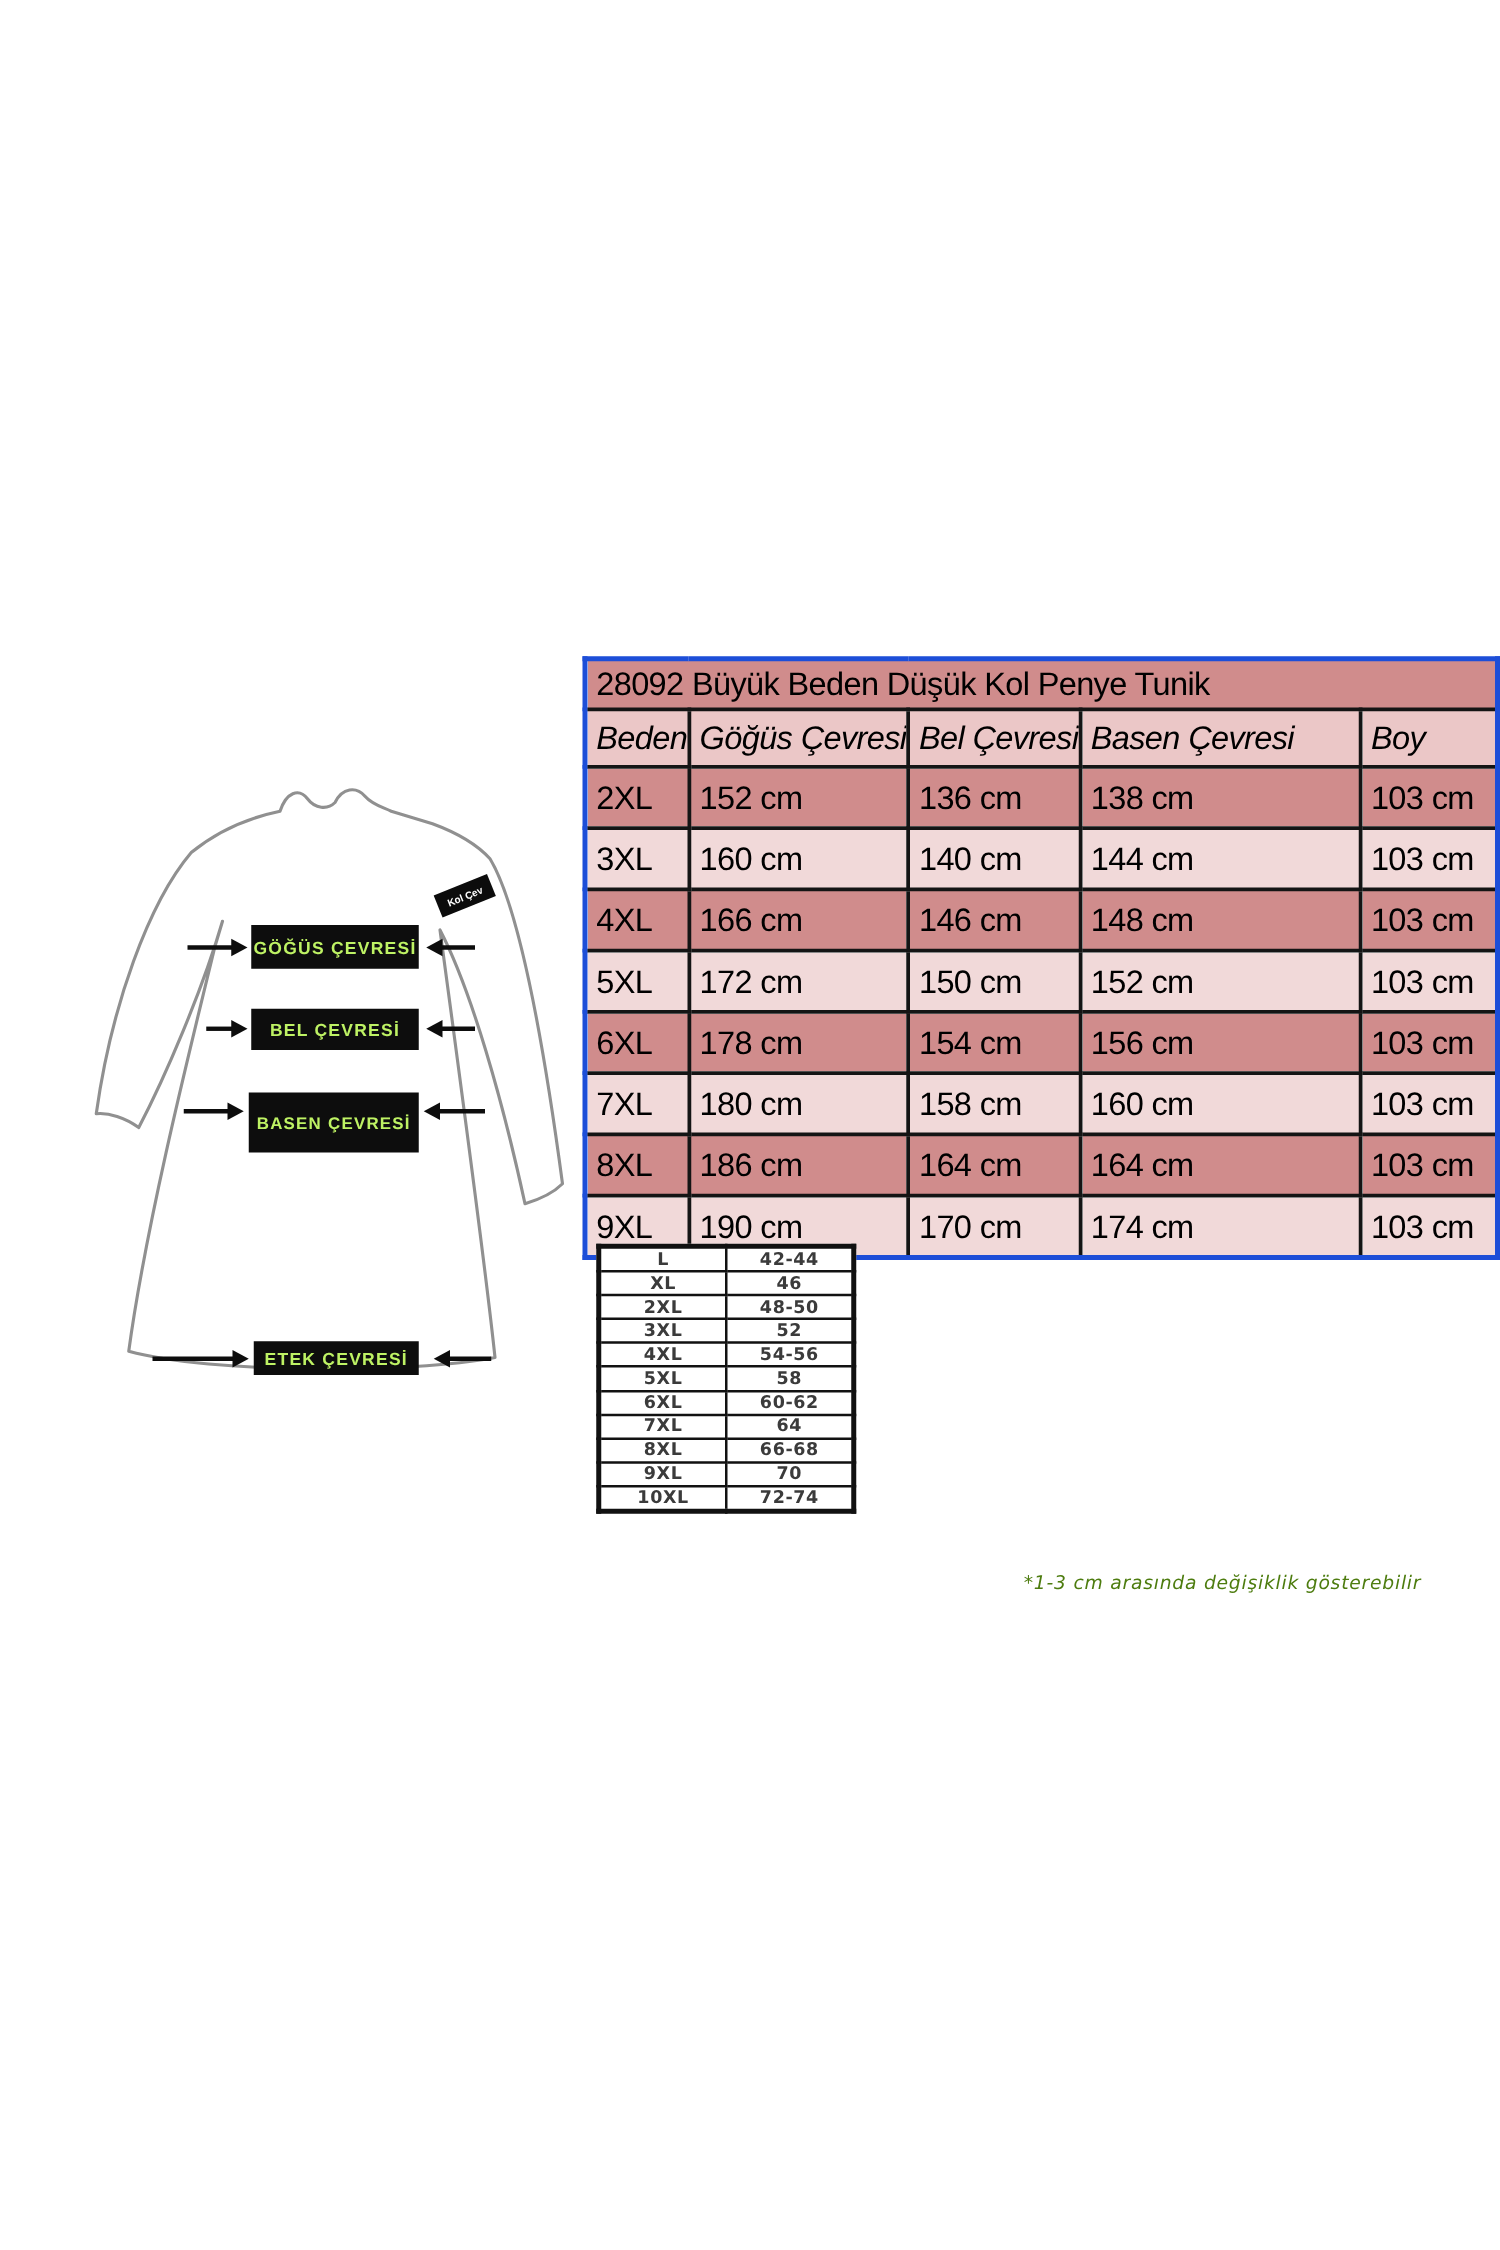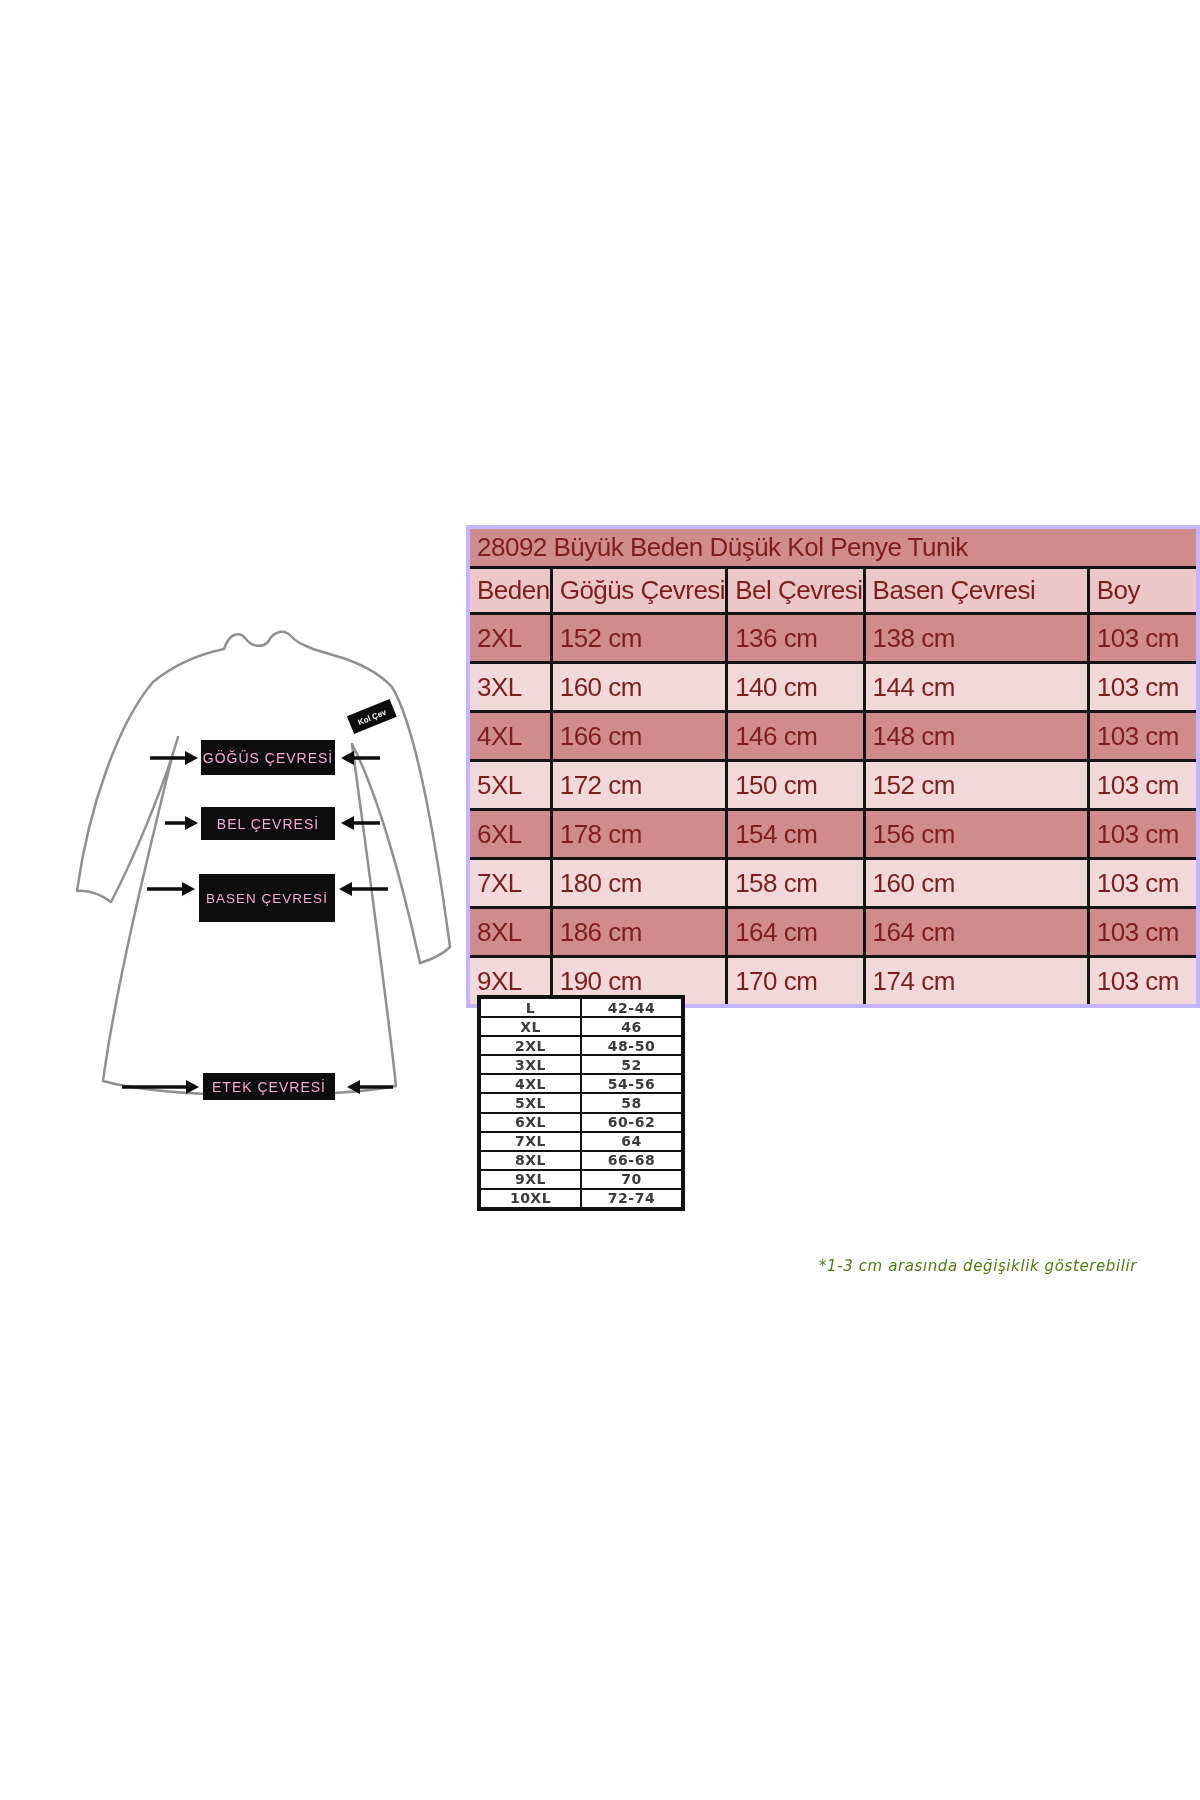--- a/index.html
+++ b/index.html
@@ -4,44 +4,44 @@
 <style>
   html,body{margin:0;padding:0;background:#ffffff;}
   .canvas{
     position:relative;width:1200px;height:1800px;background:#ffffff;overflow:hidden;
     font-family:"Liberation Sans",sans-serif;
   }
 
   
   .diagram-svg{position:absolute;left:0;top:600px;}
   .measure-box{
-    position:absolute;background:#0d0d0d;color:#f9a8d4;
+    position:absolute;background:#0d0d0d;color:#bef264;
     display:flex;align-items:center;justify-content:center;
-    font-weight:normal;letter-spacing:1px;font-size:15px;white-space:nowrap;
+    font-weight:bold;letter-spacing:1px;font-size:15px;white-space:nowrap;
   }
   .mb-chest{left:201px;top:740px;width:134px;height:35px;font-size:14px;}
   .mb-waist{left:201px;top:807px;width:134px;height:33px;font-size:14px;text-align:center;}
   .mb-hip{left:199px;top:874px;width:136px;height:48px;font-size:13.5px;}
   .mb-skirt{left:203px;top:1073px;width:132px;height:27px;font-size:14px;}
 
   
   .size-table-wrap{position:absolute;left:466px;top:525px;}
   table.size-table{
     border-collapse:collapse;table-layout:fixed;
-    border:4px solid #c4b5fd;
+    border:4px solid #1d4ed8;
     font-family:"Liberation Sans",sans-serif;
-    letter-spacing:-0.5px;color:#7f1d1d;
+    letter-spacing:-0.5px;color:#000000;
   }
   table.size-table td{
     border:3px solid #141414;
     padding:0 0 0 7px;text-align:left;vertical-align:middle;
     font-size:26px;overflow:hidden;white-space:nowrap;
   }
   tr.t-title td{height:37px;font-size:26px;}
-  tr.t-head td{height:43px;}
+  tr.t-head td{height:43px;font-style:italic;}
   tr.t-data td{height:46px;}
   tr.row-dark td{background:#d08c8c;}
   tr.row-light td{background:#f1d9d9;}
   tr.t-title td{background:#d08c8c;}
   tr.t-head td{background:#ebc7c7;}
 
   
   .conv-table-wrap{position:absolute;left:477px;top:995px;}
   table.conv-table{
     border-collapse:collapse;table-layout:fixed;

